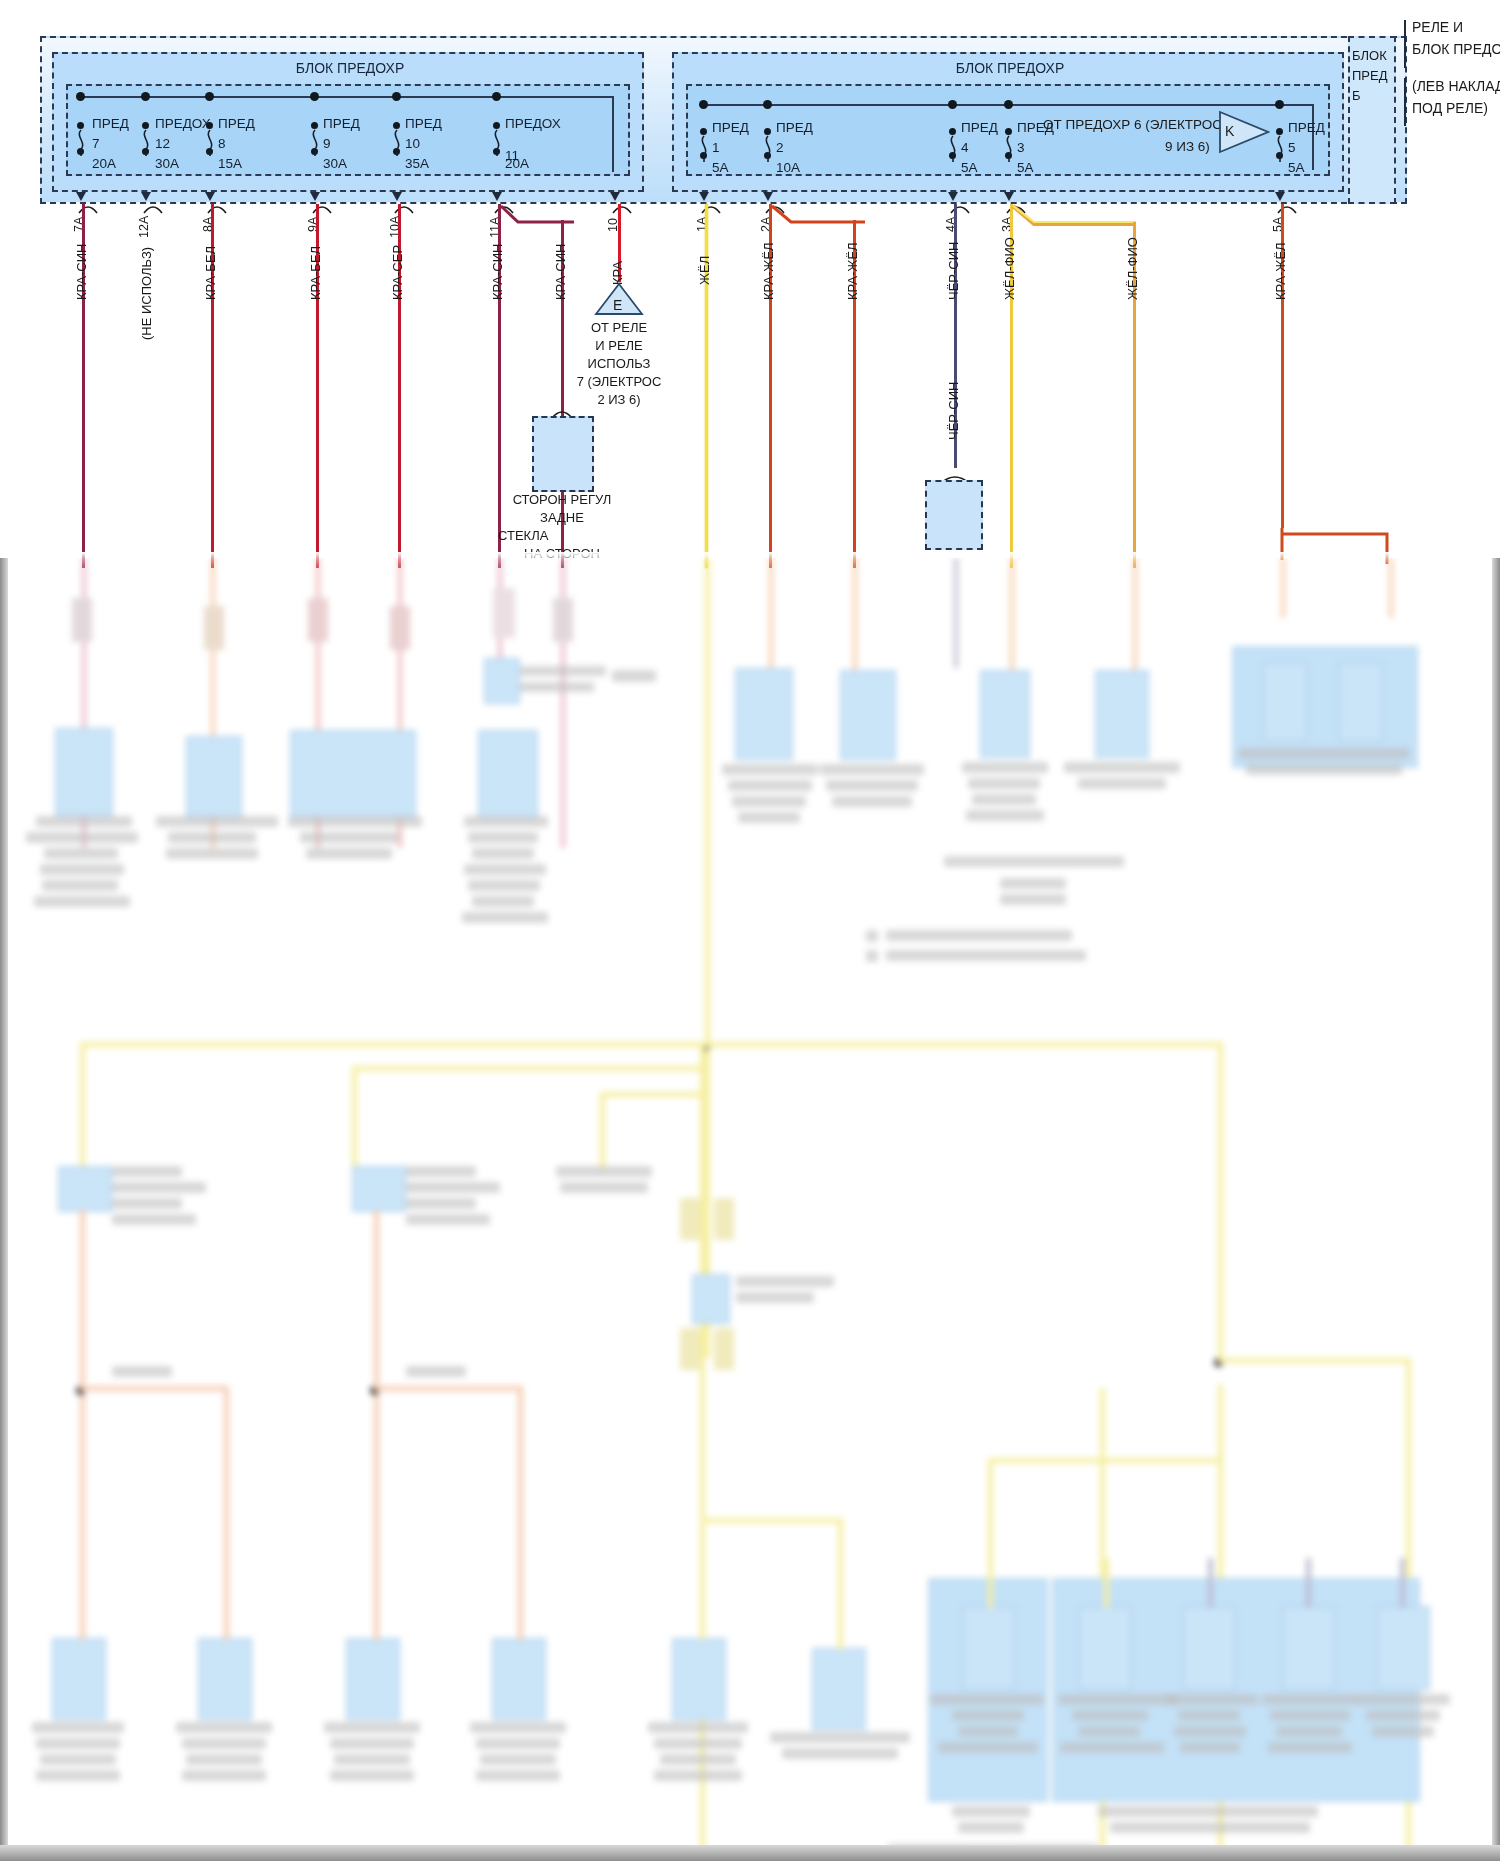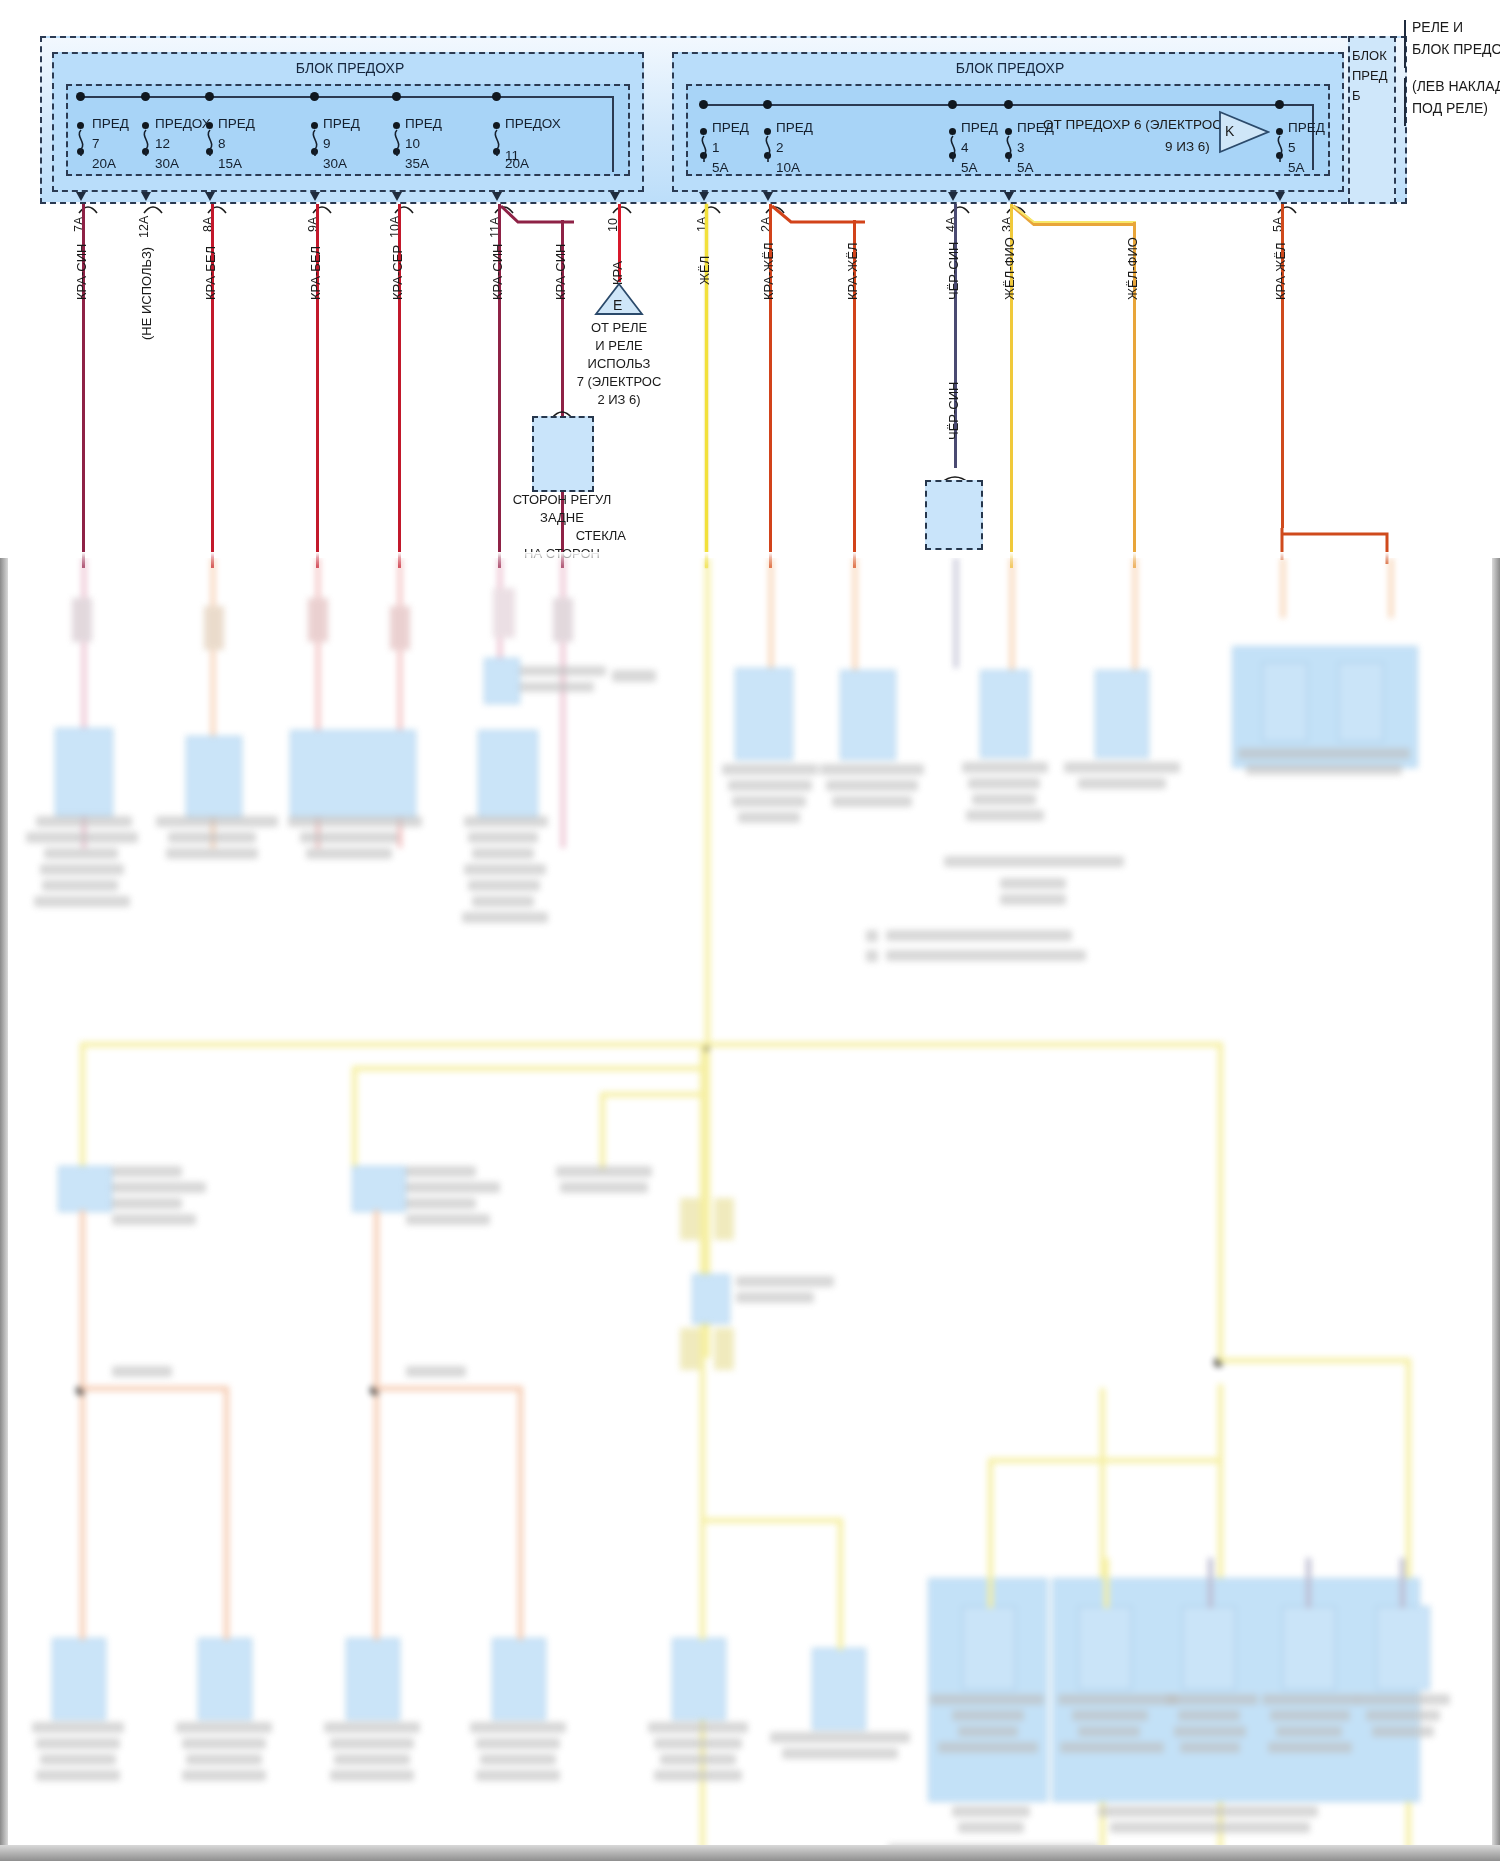--- a/index.html
+++ b/index.html
@@ -345,21 +345,21 @@
   <div class="txt c" style="left:539px;top:392px;width:160px;text-align:center;">2 ИЗ 6)</div>
 
   <div>
     <svg style="position:absolute;left:551px;top:405px;" width="22" height="14">
         <path d="M1 13 Q11 1 21 13" fill="none" stroke="#1b1b1b" stroke-width="1.6"></path>
       </svg>
     <div class="vtxt" style="left:548px;top:424px;font-size:12.5px;">2</div>
     <div class="cbox" style="left:532px;top:416px;width:58px;height:72px;"></div>
     <div class="txt c" style="left:498px;top:492px;width:128px;text-align:center;">СТОРОН РЕГУЛ</div>
     <div class="txt c" style="left:498px;top:510px;width:128px;text-align:center;">ЗАДНЕ</div>
-    <div class="txt c" style="left:498px;top:528px;width:128px;text-align:right;">СТЕКЛА</div>
+    <div class="txt c" style="left:498px;top:528px;width:128px;text-align:left;">СТЕКЛА</div>
     <div class="txt c" style="left:498px;top:546px;width:128px;text-align:center;">НА СТОРОН</div>
   </div>
 
   <div>
     <svg style="position:absolute;left:940px;top:470px;" width="30" height="14">
         <path d="M1 13 Q15 1 29 13" fill="none" stroke="#1b1b1b" stroke-width="1.6"></path>
       </svg>
     <div class="vtxt" style="left:938px;top:488px;font-size:12.5px;">4</div>
     <div class="cbox" style="left:925px;top:480px;width:54px;height:66px;"></div>
   </div>

